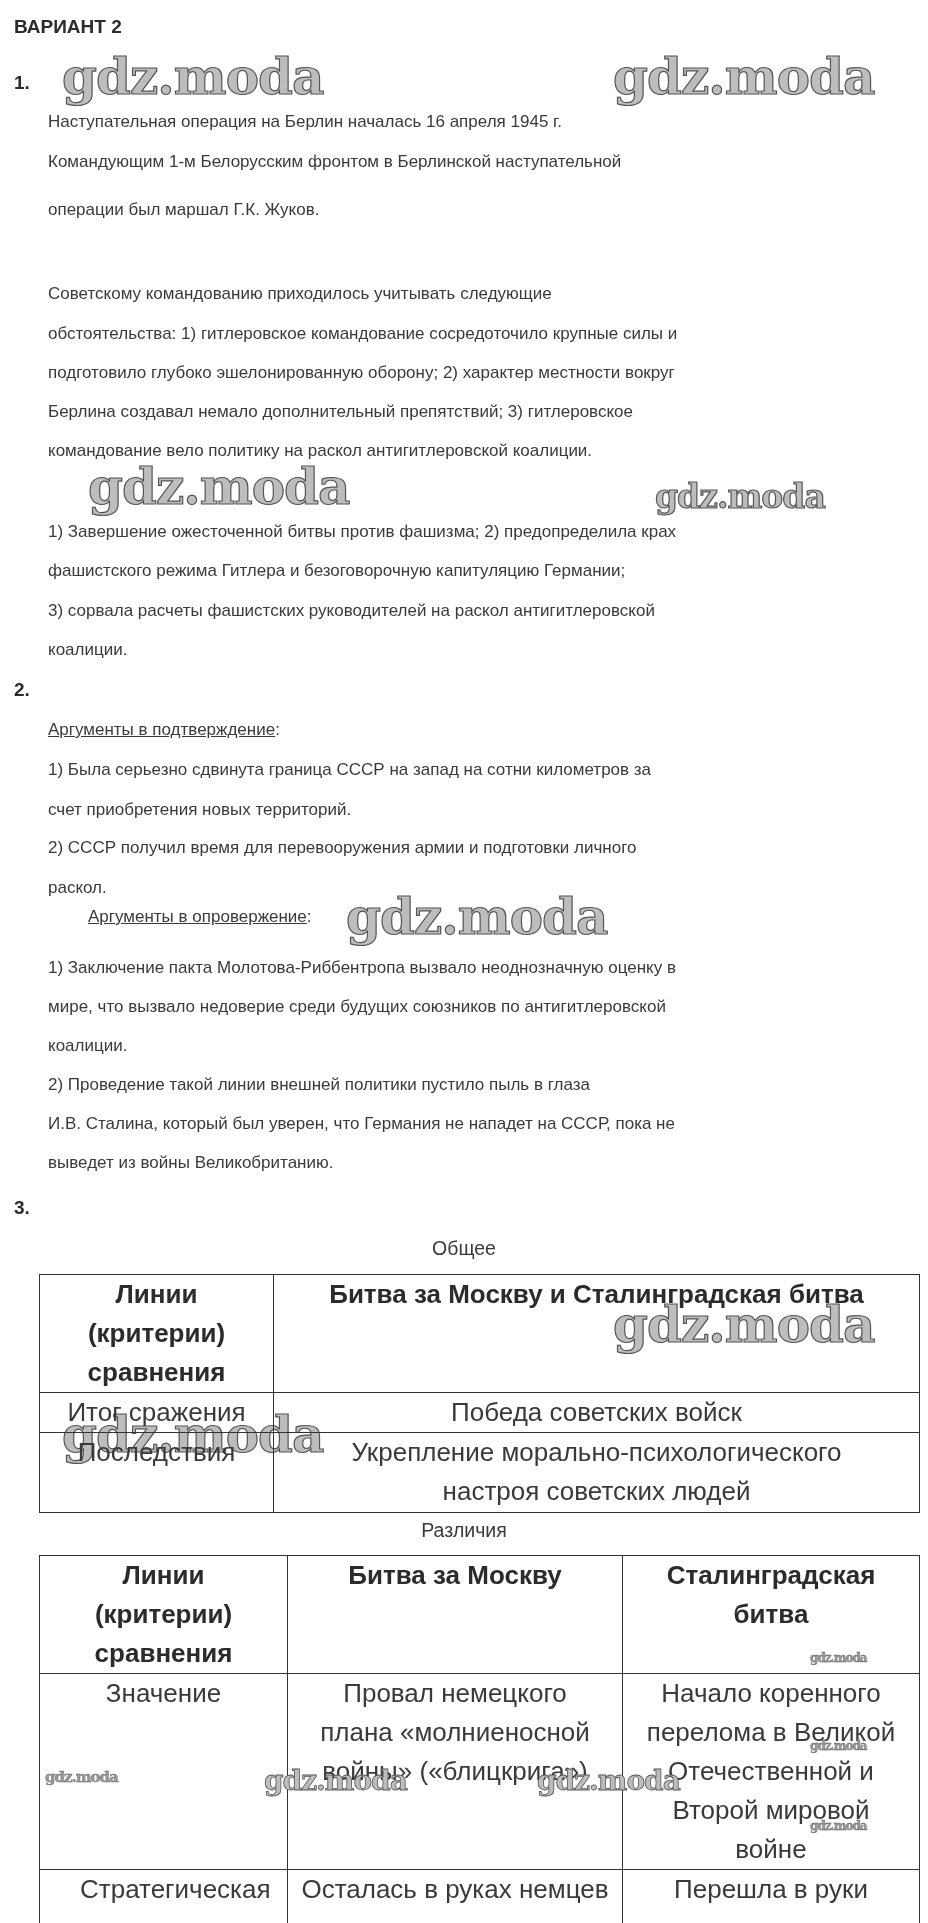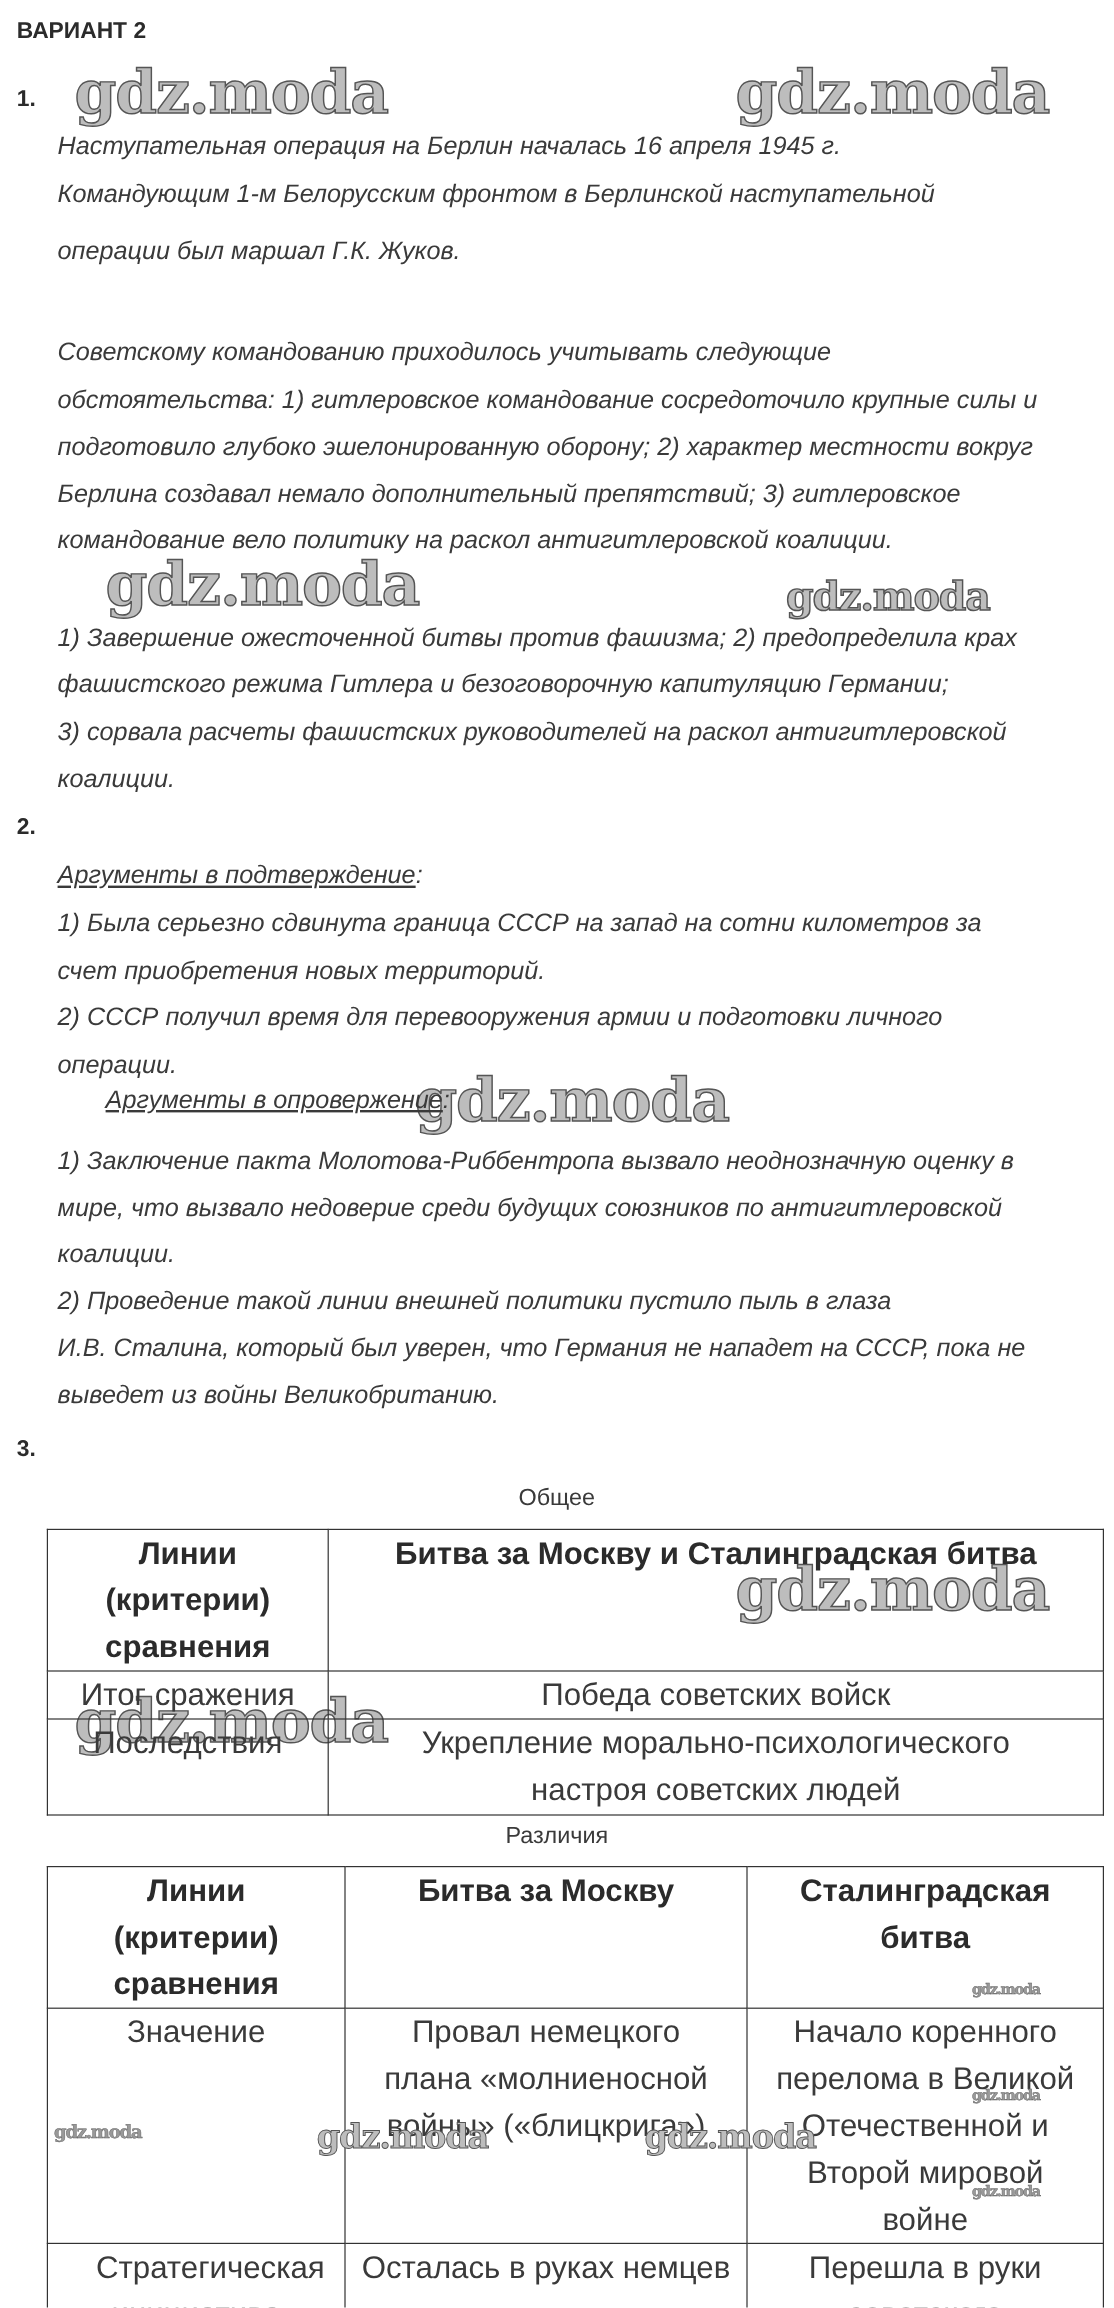--- a/index.html
+++ b/index.html
@@ -1,20 +1,20 @@
 <!DOCTYPE html>
 <html><head>
 <meta charset="utf-8">
 <style>
   html, body { margin: 0; padding: 0; background: #ffffff; }
   body { width: 928px; height: 1923px; position: relative; overflow: hidden;
          font-family: "Liberation Sans", sans-serif; color: #333333; }
   .abs { position: absolute; white-space: nowrap; }
-  .line { position: absolute; left: 48px; font-size: 21px; line-height: 24px; height: 24px;
-          transform: translateY(-12px); white-space: nowrap; color: #3a3a3a; font-style: italic; }
+  .line { position: absolute; left: 48px; font-size: 17px; line-height: 24px; height: 24px;
+          transform: translateY(-12px); white-space: nowrap; color: #3a3a3a; }
   .heading { left: 14px; font-size: 19px; font-weight: bold; color: #2b2b2b; }
   .num { position: absolute; left: 14px; font-size: 19px; font-weight: bold; color: #2b2b2b;
          transform: translateY(-12px); line-height: 24px; }
   .u { text-decoration: underline; }
   .caption { position: absolute; left: 0; width: 928px; text-align: center; font-size: 19.5px;
              color: #3a3a3a; transform: translateY(-12px); line-height: 24px; }
   table.cmp { position: absolute; border-collapse: collapse; table-layout: fixed; color: #3a3a3a; }
   table.cmp td, table.cmp th { border: 1.5px solid #333333; text-align: center; vertical-align: top;
          font-size: 26px; line-height: 39px; padding: 0 4px; font-weight: normal; }
   table.cmp th { font-weight: bold; color: #2b2b2b; }
@@ -50,21 +50,21 @@
 <div class="line" style="top:532px;">1) Завершение ожесточенной битвы против фашизма; 2) предопределила крах</div>
 <div class="line" style="top:571px;">фашистского режима Гитлера и безоговорочную капитуляцию Германии;</div>
 <div class="line" style="top:611px;">3) сорвала расчеты фашистских руководителей на раскол антигитлеровской</div>
 <div class="line" style="top:650px;">коалиции.</div>
 
 <div class="num" style="top:690px;">2.</div>
 <div class="line" style="top:730px;"><span class="u">Аргументы в подтверждение</span><span>:</span></div>
 <div class="line" style="top:770px;">1) Была серьезно сдвинута граница СССР на запад на сотни километров за</div>
 <div class="line" style="top:810px;">счет приобретения новых территорий.</div>
 <div class="line" style="top:848px;">2) СССР получил время для перевооружения армии и подготовки личного</div>
-<div class="line" style="top:888px;">операции.</div>
+<div class="line" style="top:888px;">раскол.</div>
 
 <div class="line" style="top:917px;margin-left:40px;"><span class="u">Аргументы в опровержение</span><span>:</span></div>
 <div class="line" style="top:968px;">1) Заключение пакта Молотова-Риббентропа вызвало неоднозначную оценку в</div>
 <div class="line" style="top:1007px;">мире, что вызвало недоверие среди будущих союзников по антигитлеровской</div>
 <div class="line" style="top:1046px;">коалиции.</div>
 <div class="line" style="top:1085px;">2) Проведение такой линии внешней политики пустило пыль в глаза</div>
 <div class="line" style="top:1124px;">И.В. Сталина, который был уверен, что Германия не нападет на СССР, пока не</div>
 <div class="line" style="top:1163px;">выведет из войны Великобританию.</div>
 
 <div class="num" style="top:1208px;">3.</div>

